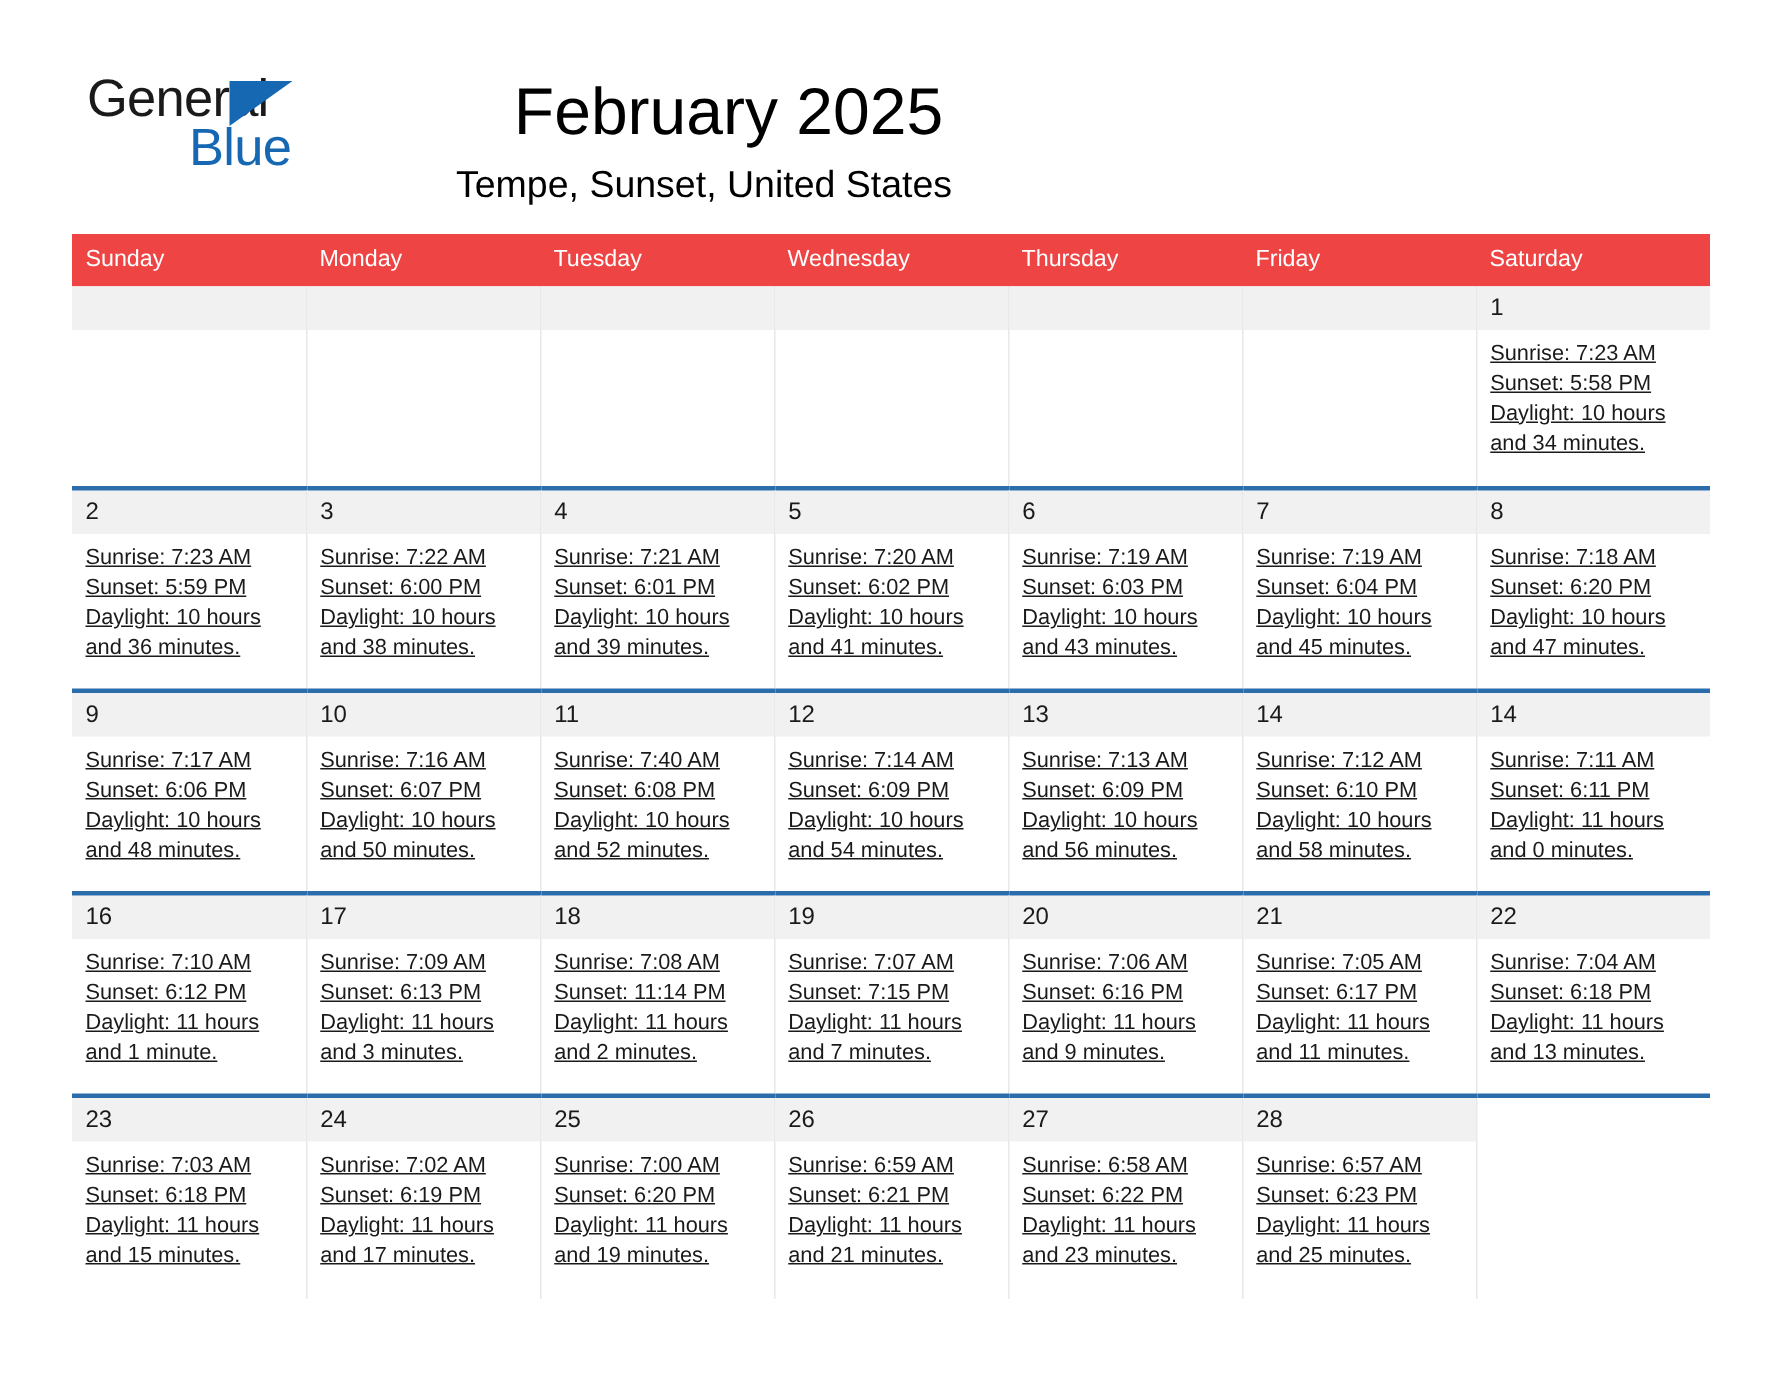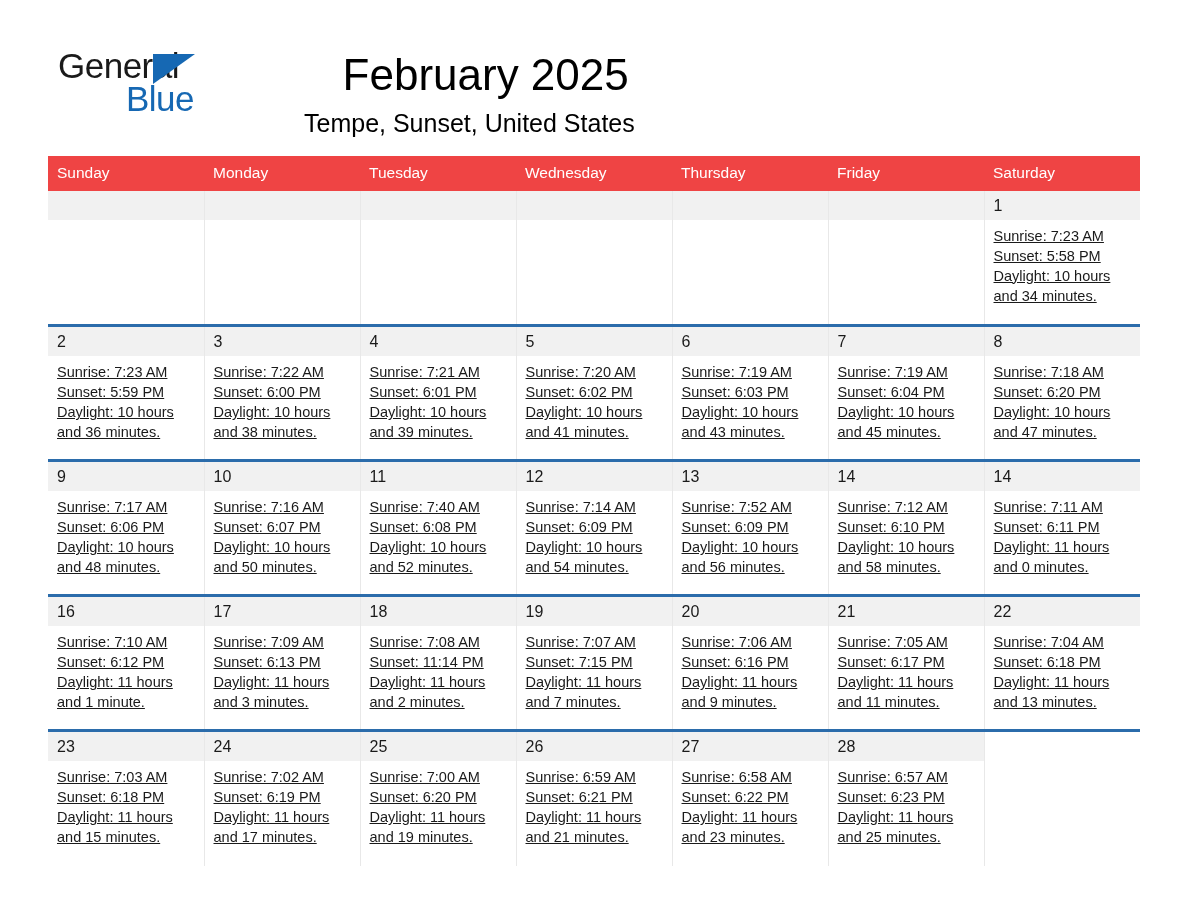--- a/index.html
+++ b/index.html
@@ -293,21 +293,21 @@
             <div class="info">
               <div>Sunrise: 7:14 AM</div>
               <div>Sunset: 6:09 PM</div>
               <div>Daylight: 10 hours</div>
               <div>and 54 minutes.</div>
             </div>
           </td>
           <td class="">
             <div class="daynum">13</div>
             <div class="info">
-              <div>Sunrise: 7:52 AM</div>
+              <div>Sunrise: 7:13 AM</div>
               <div>Sunset: 6:09 PM</div>
               <div>Daylight: 10 hours</div>
               <div>and 56 minutes.</div>
             </div>
           </td>
           <td class="">
             <div class="daynum">14</div>
             <div class="info">
               <div>Sunrise: 7:12 AM</div>
               <div>Sunset: 6:10 PM</div>

